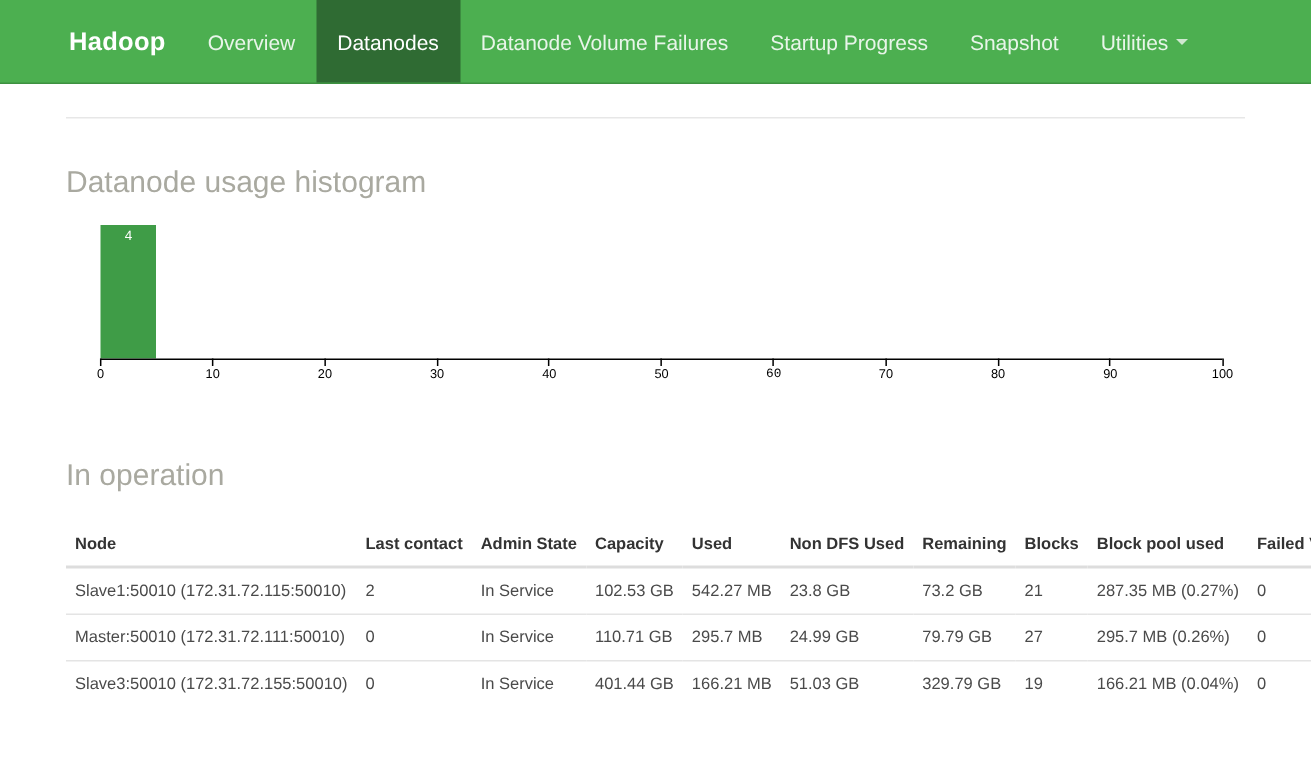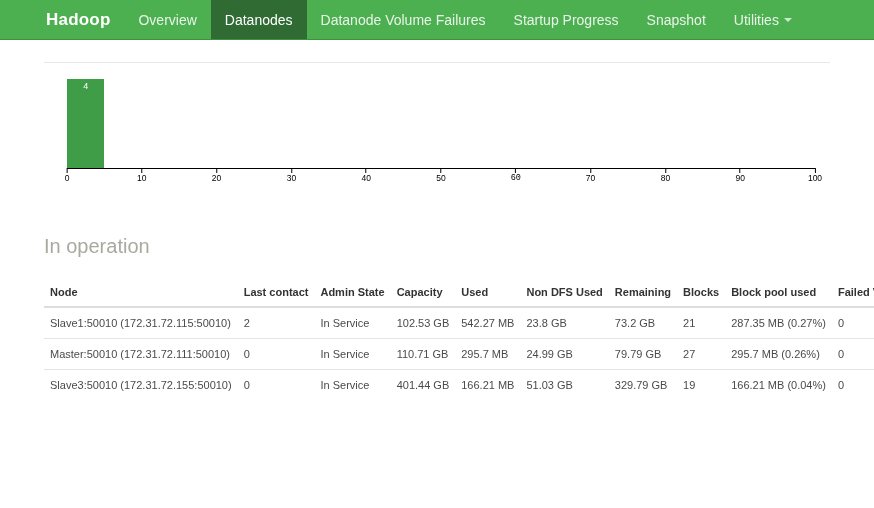--- a/index.html
+++ b/index.html
@@ -8,21 +8,21 @@
     width: 874px; height: 508px;
     background: #ffffff;
     font-family: "Liberation Sans", sans-serif;
     font-size: 13px;
     color: #333333;
     overflow: hidden;
   }
 
   
   .navbar {
-    height: 40px;
+    height: 56px;
     background: #4caf50;
     display: flex;
     align-items: stretch;
     padding-left: 32px;
     border-bottom: 1px solid #3d9140;
   }
   .brand {
     display: flex; align-items: center;
     padding: 0 14px;
     color: #ffffff;
@@ -182,20 +182,21 @@
   <a class="nav-item" href="#">
       <span>Utilities</span>
       <span class="caret"></span>
     </a>
 </div>
 
 <div class="container">
 
   <hr class="title-rule">
 
+  <h2 class="section-title">Datanode usage histogram</h2>
 
   <div class="chart-wrap">
     <div class="plot" id="plot">
         <div class="bar" style="left: 0%; width: 5%; height: 100%; background: rgb(63, 156, 71);">
           <div class="bar-label">4</div>
         </div>
       </div>
     <div class="axis-line"></div>
     <div class="ticks" id="ticks">
         <div class="tick" style="left: 0%;">

